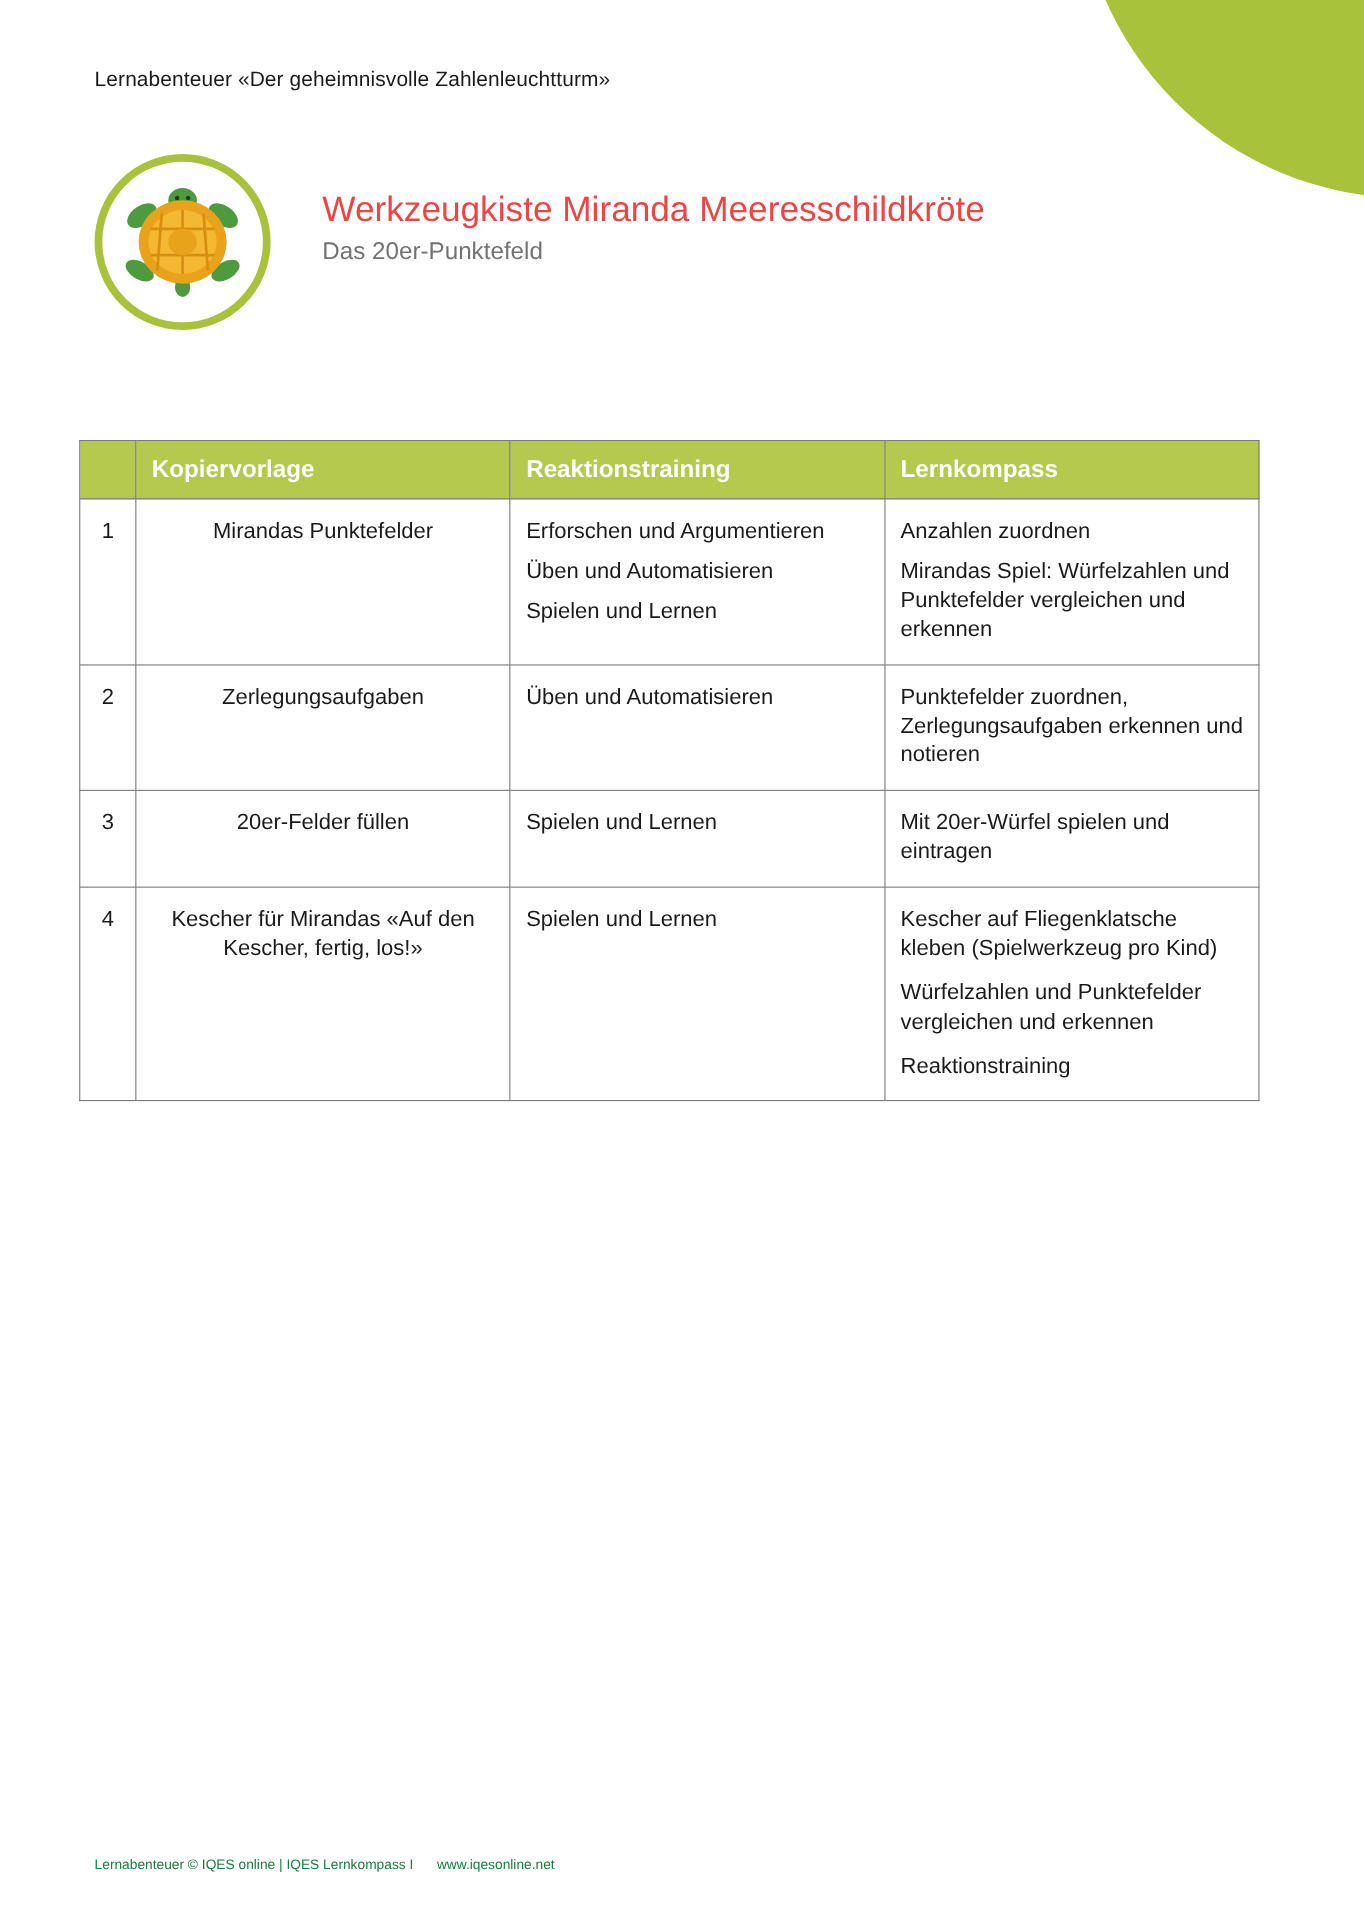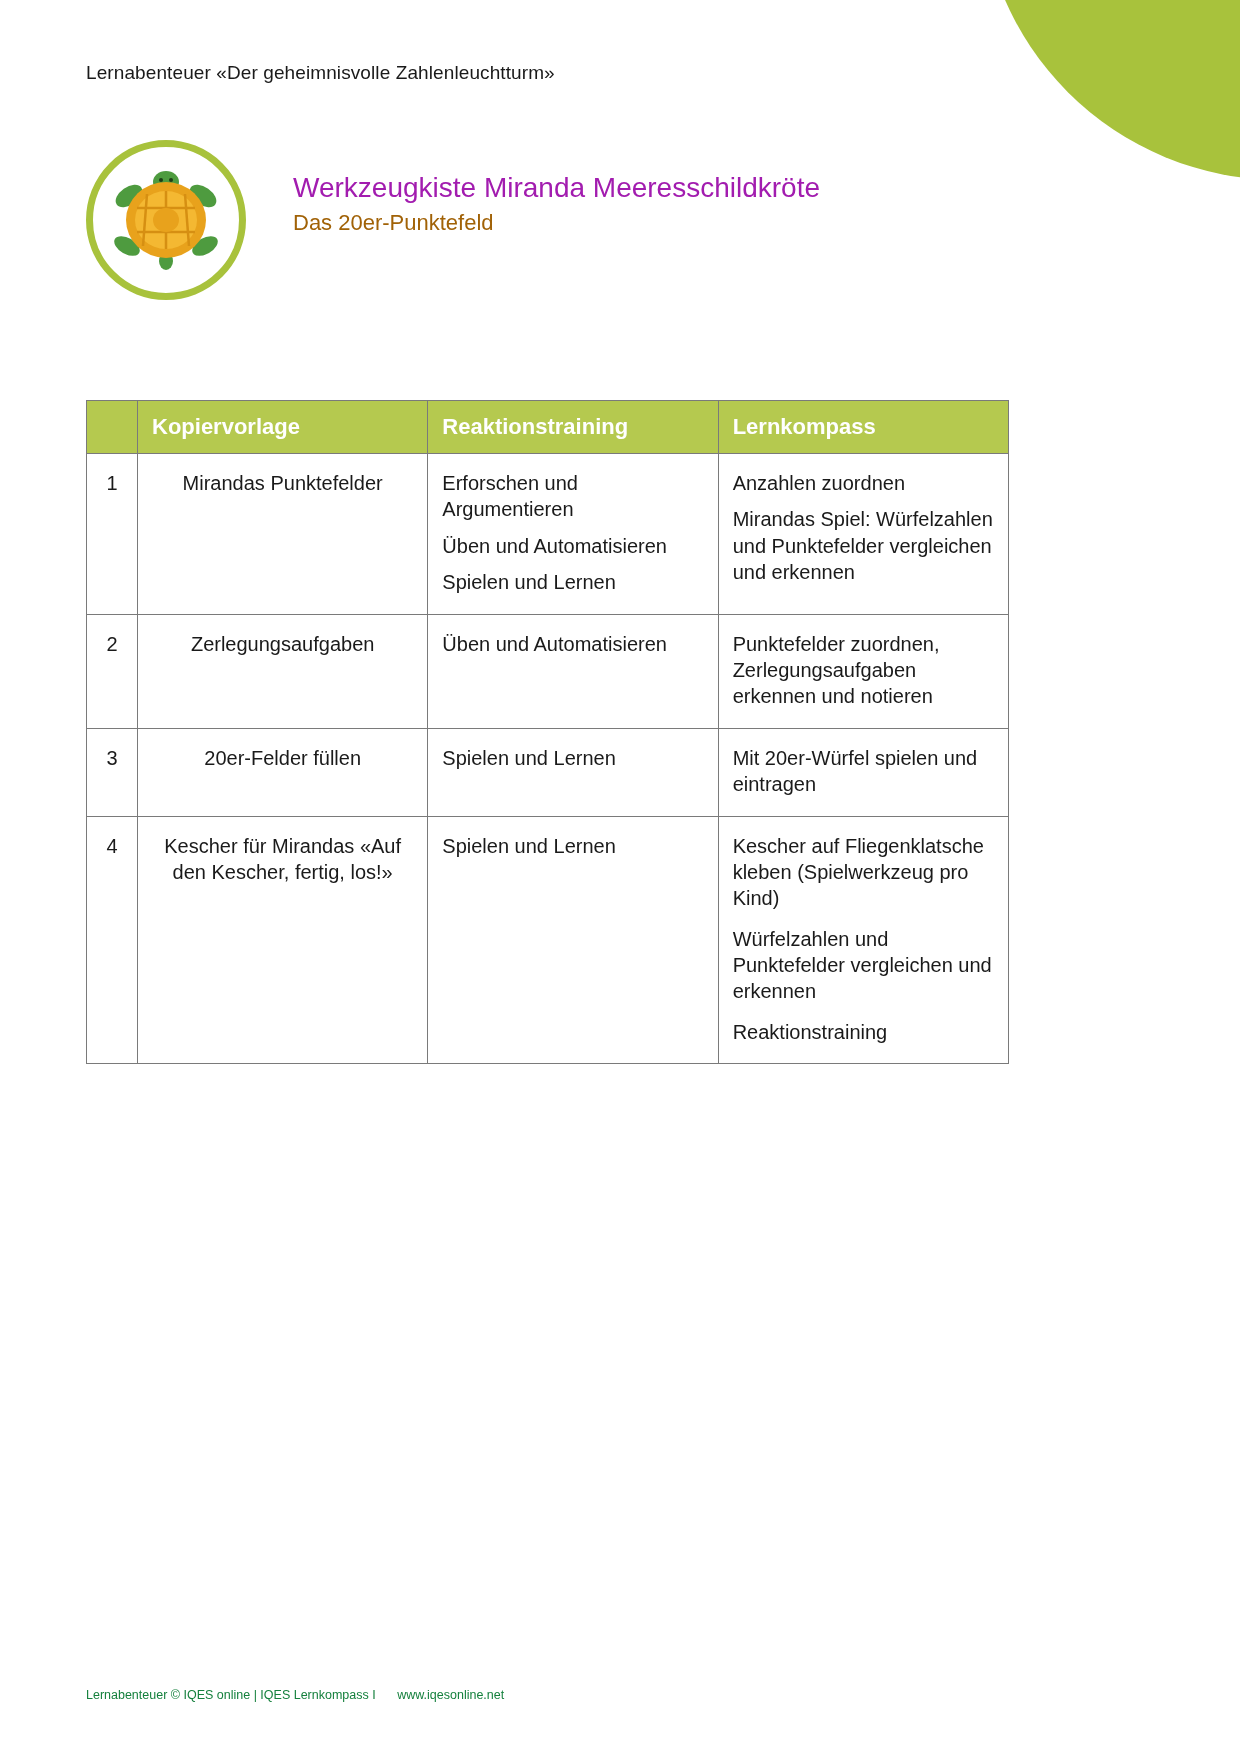--- a/index.html
+++ b/index.html
@@ -59,38 +59,38 @@
     align-items: center;
     justify-content: center;
     flex: 0 0 auto;
   }
   .logo svg { display:block; }
   .title-texts {
     margin-left: 47px;
     padding-top: 32px;
   }
   .main-title {
-    font-size: 28px;
-    color: #a21caf;
+    font-size: 32px;
+    color: #ef4444;
     line-height: 1.15;
     font-weight: normal;
     margin: 0;
   }
   .sub-title {
     font-size: 22px;
-    color: #a16207;
+    color: #737373;
     margin: 6px 0 12px 0;
     font-weight: normal;
   }
   
   table.tools {
     position: absolute;
     top: 400px;
-    left: 86px;
-    width: 923px;
+    left: 72px;
+    width: 1073px;
     border-collapse: collapse;
     z-index: 2;
     table-layout: fixed;
   }
   table.tools th {
     background: #b5c94f;
     color: #ffffff;
     font-size: 22px;
     font-weight: bold;
     text-align: left;

